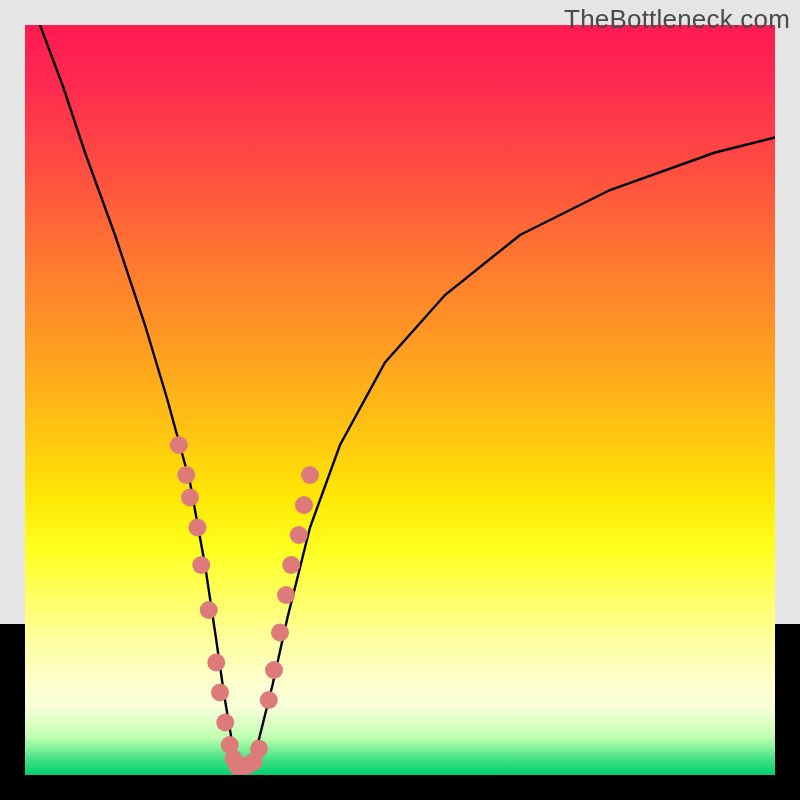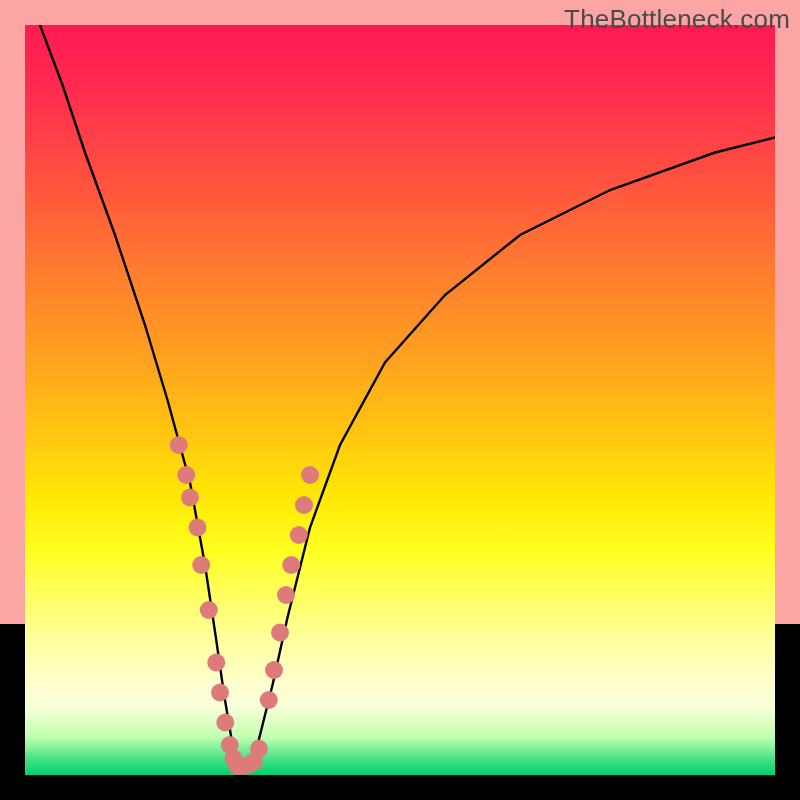--- a/index.html
+++ b/index.html
@@ -8,21 +8,21 @@
     width: 800px;
     height: 800px;
     background: #000;
     overflow: hidden;
     font-family: Arial, Helvetica, sans-serif;
   }
   .outer {
     position: relative;
     width: 800px;
     height: 624px;
-    background: #fca5a5;
+    background: #e5e5e5;
   }
   .plot-area {
     position: absolute;
     left: 25px;
     top: 25px;
     width: 750px;
     height: 750px;
     background: linear-gradient(to bottom,
       #ff1a52 0%,
       #ff2a50 8%,

